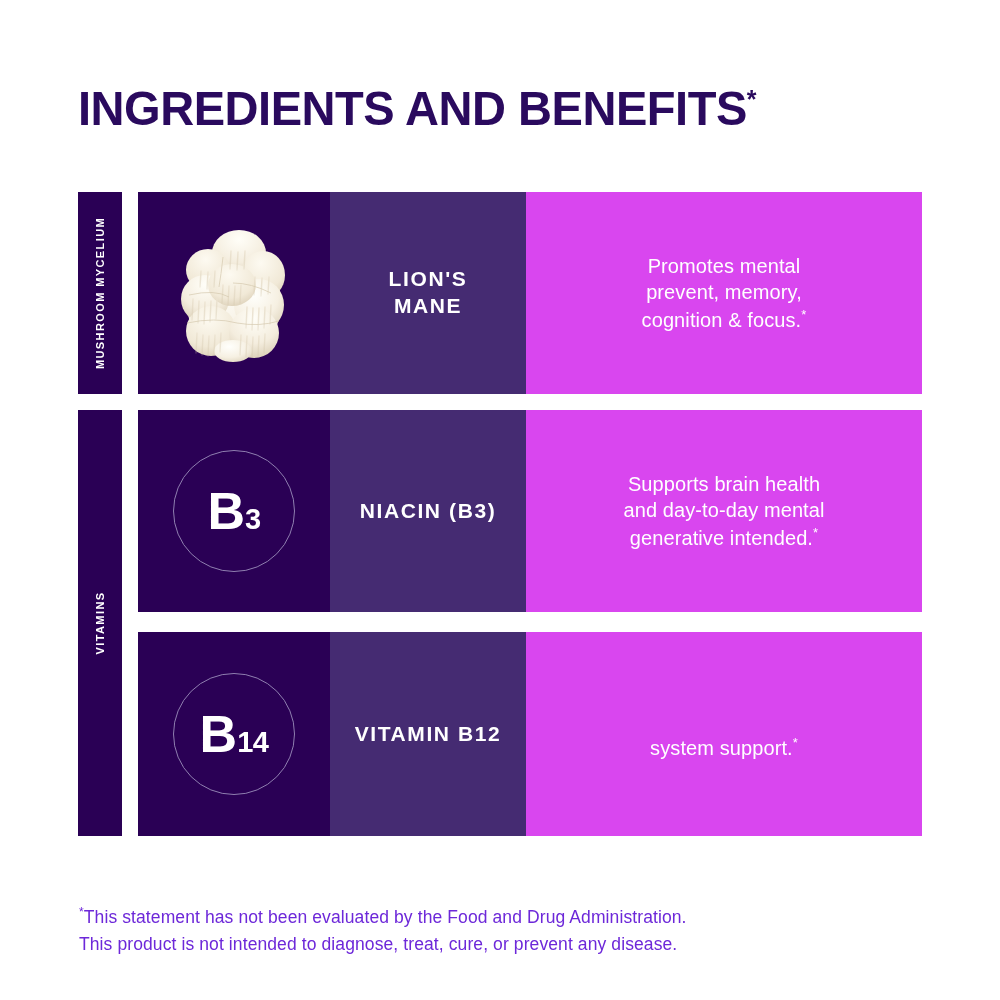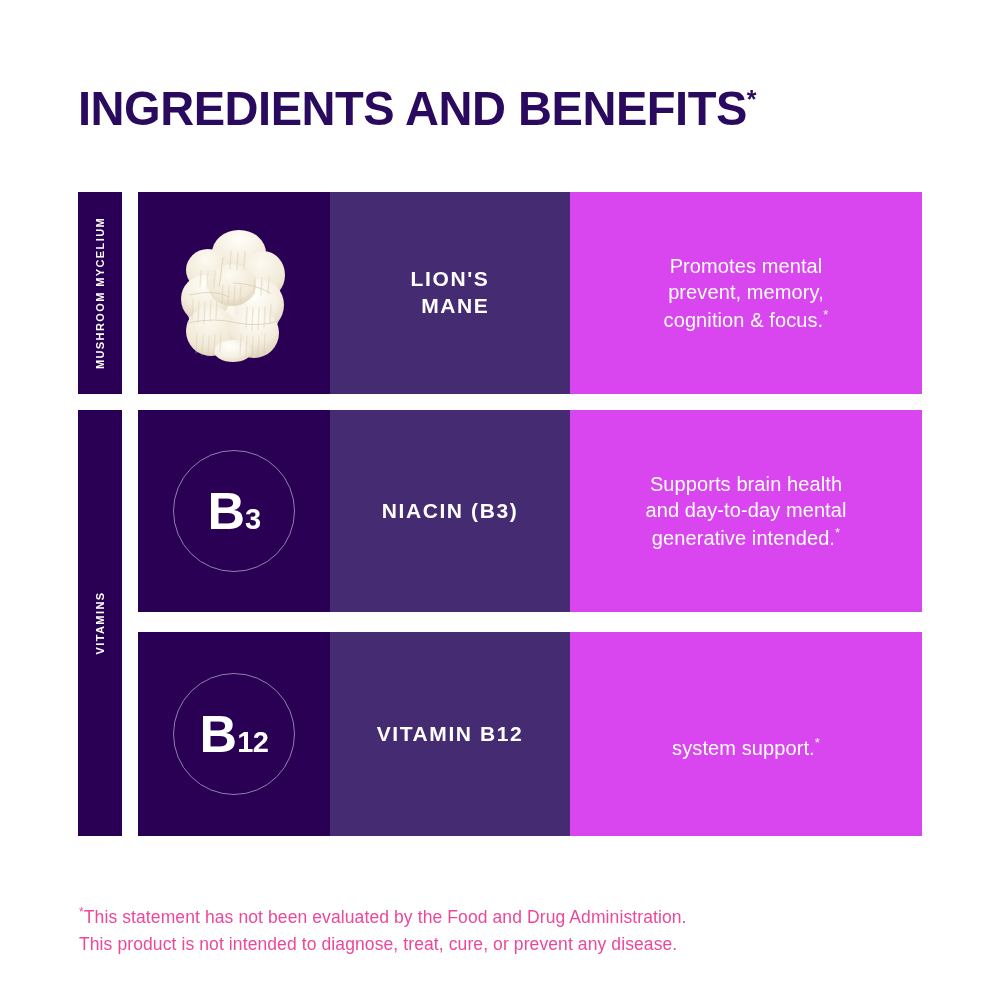--- a/index.html
+++ b/index.html
@@ -66,26 +66,26 @@
 
   .cell-icon {
     width:192px;
     background:#2A0055;
     display:flex;
     align-items:center;
     justify-content:center;
     position:relative;
   }
   .cell-name {
-    width:240px;
+    width:196px;
     background:#452B72;
     display:flex;
     align-items:center;
     justify-content:center;
-    text-align:right;
+    text-align:center;
   }
   .cell-benefit {
     flex:1;
     background:#d946ef;
     display:flex;
     align-items:center;
     justify-content:center;
     text-align:center;
   }
 
@@ -133,21 +133,21 @@
     margin-left:1px;
   }
 
   
   .mushroom { width:118px; height:140px; display:block; }
 
   
   .footer {
     position:absolute;
     left:79px; top:903px;
-    color:#ec4899;
+    color:#6d28d9;
     font-size:17.5px;
     font-weight:300;
     line-height:1.55;
     letter-spacing:0.1px;
   }
   .footer .star { font-size:12px; vertical-align:super; }
   .footer-line { display:block; white-space:nowrap; }
 </style>
 </head>
 <body>
@@ -290,21 +290,21 @@
           <span>generative intended.</span><span class="star">*</span>
         </div>
       </div>
     </div>
 
     <div class="row row-3">
       <div class="cell-icon">
         <div class="badge">
           <div class="badge-text">
             <span>B</span>
-              <span class="sub">12</span>
+              <span class="sub">14</span>
           </div>
         </div>
       </div>
       <div class="cell-name">
         <div class="name-text">VITAMIN B12</div>
       </div>
       <div class="cell-benefit">
         <div class="benefit-text">
           <br>
           <span>system support.</span><span class="star">*</span>

